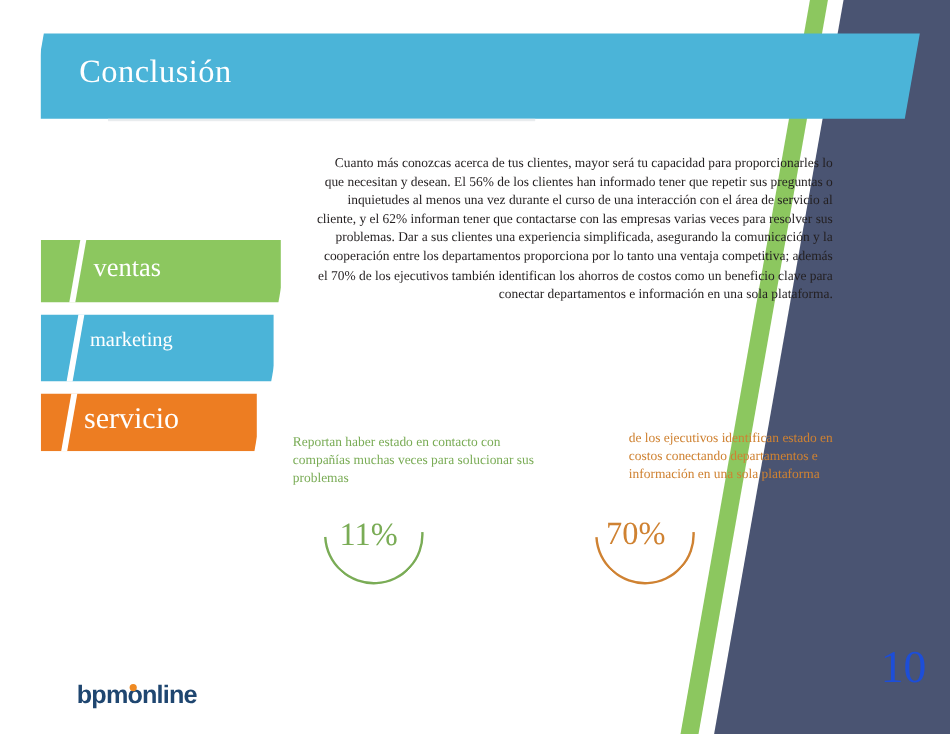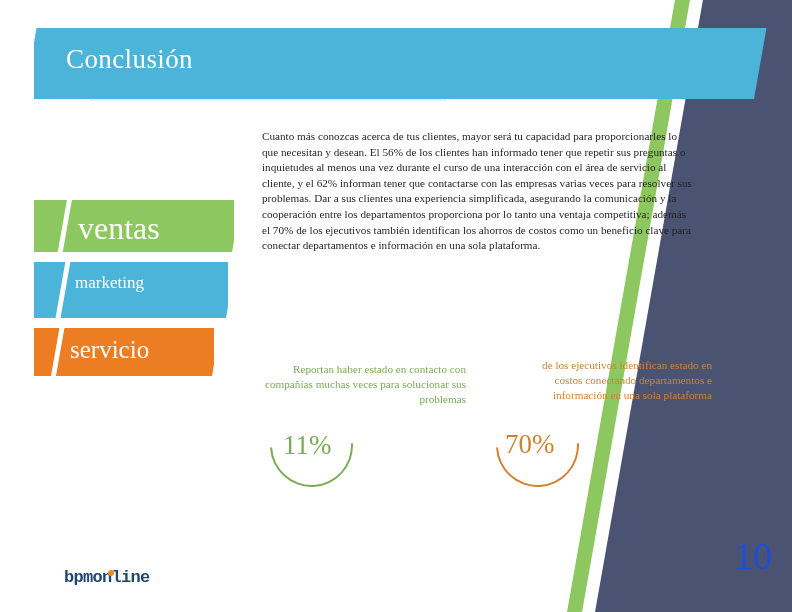--- a/index.html
+++ b/index.html
@@ -98,21 +98,21 @@
     position: absolute;
     font-family: "Liberation Serif", serif;
     color: #ffffff;
     white-space: nowrap;
     line-height: 1;
   }
 
   #pill-ventas { top: 200px; width: 200px; height: 52px; }
   #pill-ventas .pill-shape { background: #8cc75f; width: 228px; }
   #pill-ventas .pill-slash { left: 28px; }
-  #pill-ventas .pill-label { left: 44px; top: 12px; font-size: 32px; }
+  #pill-ventas .pill-label { left: 44px; top: 12px; font-size: 22px; }
 
   #pill-marketing { top: 262px; width: 194px; height: 56px; }
   #pill-marketing .pill-shape { background: #4bb4d8; width: 222px; }
   #pill-marketing .pill-slash { left: 26px; }
   #pill-marketing .pill-label { left: 41px; top: 12px; font-size: 17px; }
 
   #pill-servicio { top: 328px; width: 180px; height: 48px; }
   #pill-servicio .pill-shape { background: #ed7d22; width: 208px; }
   #pill-servicio .pill-slash { left: 21px; }
   #pill-servicio .pill-label { left: 36px; top: 9px; font-size: 25px; text-align: right; }
@@ -121,21 +121,21 @@
   .body-copy {
     position: absolute;
     left: 228px;
     width: 432px;
     font-family: "Liberation Serif", serif;
     font-size: 11.2px;
     line-height: 15.6px;
     color: #231f20;
     text-align: left;
   }
-  #para-1 { top: 129px; }
+  #para-1 { top: 129px; text-align: right; }
   #para-2 { top: 259px; }
 
   
   .stat { position: absolute; }
   .stat-ring {
     position: absolute;
     box-sizing: border-box;
     border-radius: 50%;
     background: transparent;
   }
@@ -143,21 +143,20 @@
     position: absolute;
     font-family: "Liberation Serif", serif;
     font-size: 27px;
     white-space: nowrap;
   }
   .stat-caption {
     position: absolute;
     font-family: "Liberation Serif", serif;
     font-size: 11.2px;
     line-height: 15px;
-    text-align: right;
   }
 
   #stat-62 { left: 236px; top: 362px; }
   #stat-62 .stat-ring {
     left: 0; top: 42px;
     width: 83px; height: 83px;
     border: 2.5px solid #7aac56;
     border-top-color: transparent;
     border-right-color: transparent;
     transform: rotate(-48deg);
@@ -185,22 +184,22 @@
     font-family: "Liberation Serif", serif;
     font-size: 38px;
     color: #1d4ed8;
   }
 
   
   .logo {
     position: absolute;
     left: 30px;
     top: 568px;
-    font-family: Liberation Mono, monospace;
-    font-size: 17px;
+    font-family: Liberation Sans, sans-serif;
+    font-size: 21px;
     font-weight: bold;
     color: #1f4670;
     letter-spacing: -0.7px;
     white-space: nowrap;
   }
   .logo .logo-dot {
     position: absolute;
     left: 44px;
     top: 2px;
     width: 6px;

